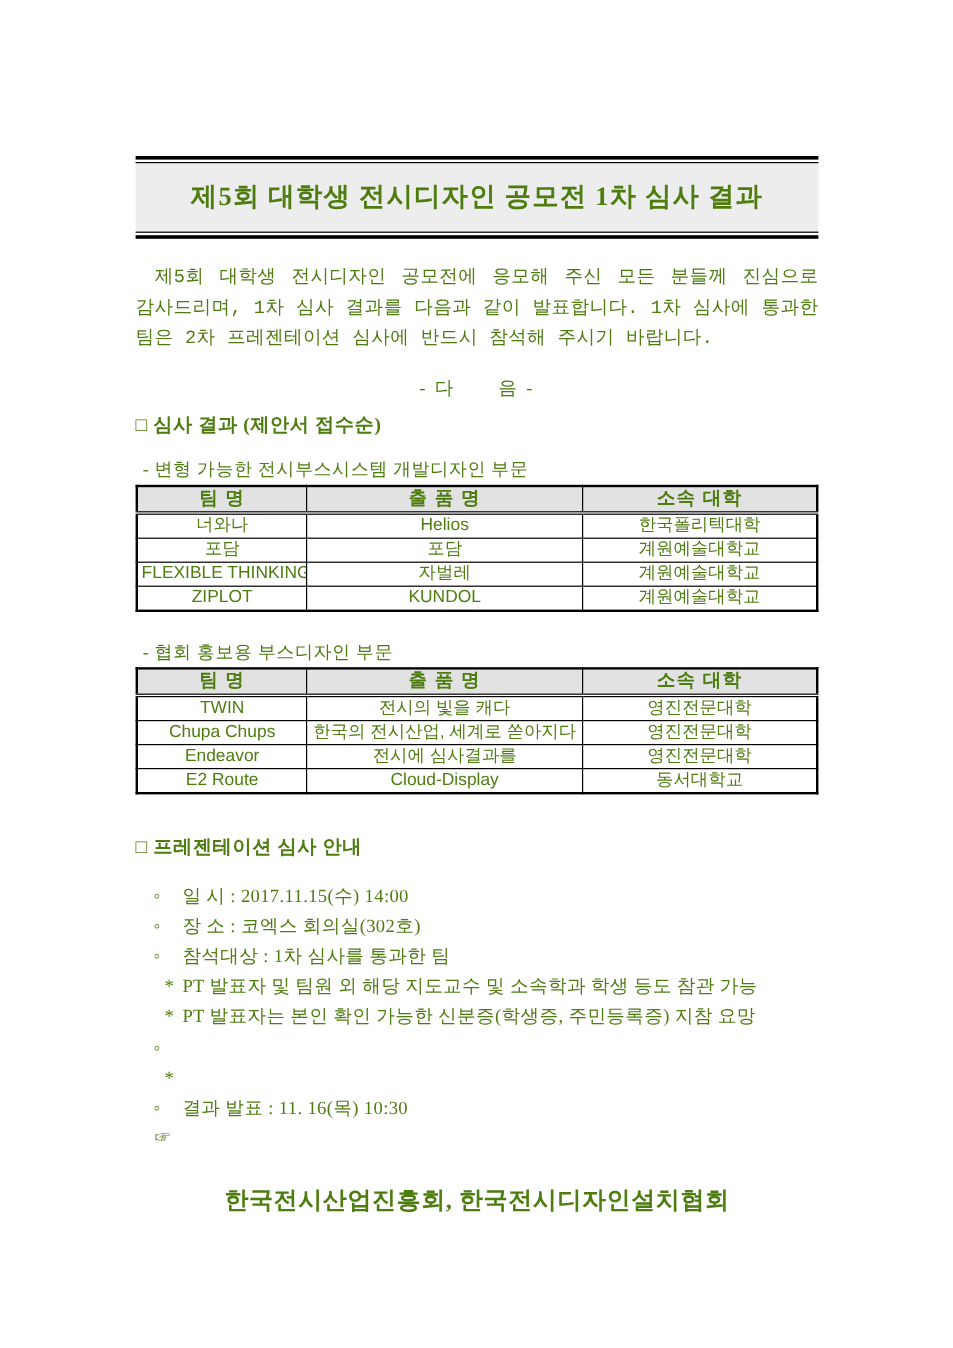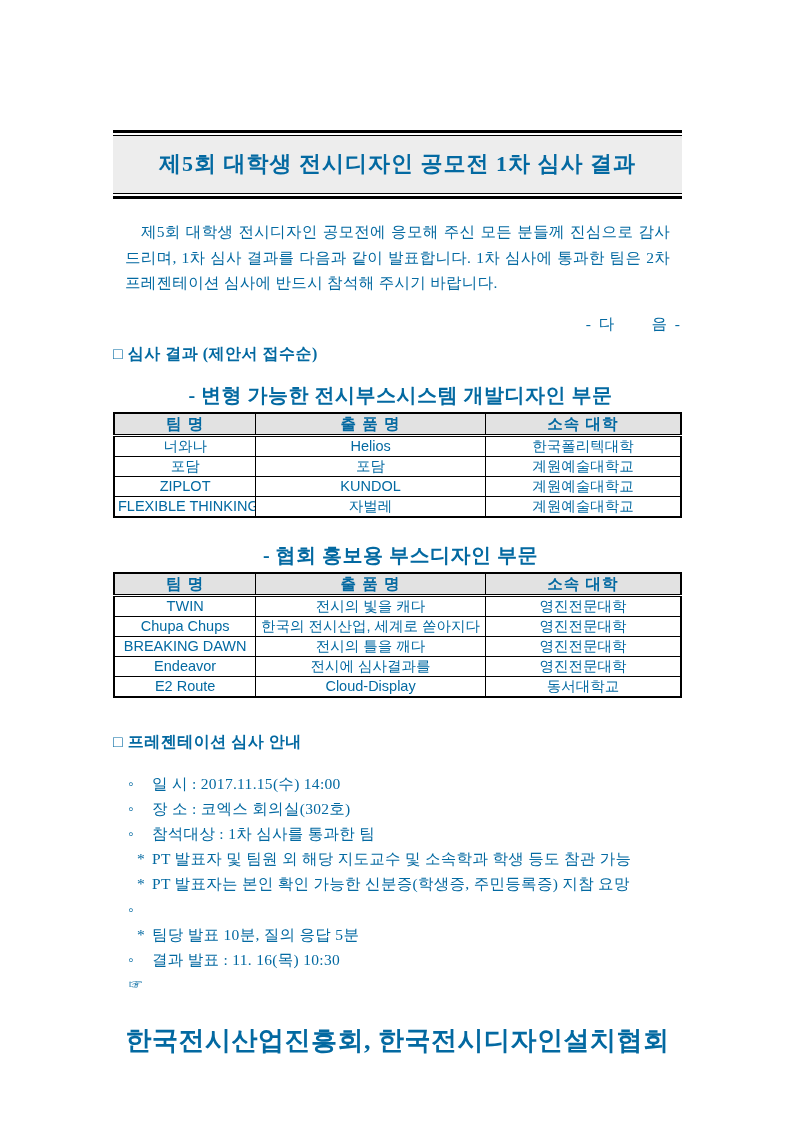--- a/index.html
+++ b/index.html
@@ -10,70 +10,70 @@
   .page {
     position: relative;
     width: 794px;
     height: 1123px;
     margin: 0 auto;
     background: #ffffff;
     box-sizing: border-box;
     padding: 130px 112px 0 113px;
     font-family: "Liberation Serif", "DejaVu Serif", serif;
     font-size: 15.5px;
-    color: #0369a1;
+    color: #4d7c0f;
     overflow: hidden;
   }
   
   .title-box {
     border-top: 3px solid #000;
     border-bottom: 3px solid #000;
     padding: 2px 0;
     margin-bottom: 20px;
   }
   .title-inner {
     border-top: 1.5px solid #000;
     border-bottom: 1.5px solid #000;
     background: #ededed;
     text-align: center;
     padding: 13px 0 14px 0;
     font-size: 22px;
     font-weight: bold;
     letter-spacing: 1px;
   }
   .intro {
-    margin: 12px;
+    margin: 0;
     text-align: justify;
     word-break: break-all;
     line-height: 25.5px;
     text-indent: 16px;
     letter-spacing: 0.3px;
+    font-family: Liberation Mono, monospace;
   }
   .daum {
-    text-align: right;
+    text-align: center;
     white-space: pre;
     margin-top: 15px;
     line-height: 25px;
     letter-spacing: 2px;
   }
   .section-heading {
     font-weight: bold;
     font-size: 16px;
     margin-top: 8px;
     letter-spacing: 0.5px;
   }
   .section-heading.pres {
     margin-top: 34px;
   }
   .subsection-title {
-    font-weight: bold;
-    font-size: 20px;
+    font-weight: normal;
+    font-size: 15px;
     margin: 17px 0 3px 6px;
     letter-spacing: 0.5px;
-    text-align: center;
   }
   .subsection.second .subsection-title {
     margin-top: 24px;
   }
   .results-table {
     width: 100%;
     border-collapse: collapse;
     border: 2px solid #000;
     table-layout: fixed;
     font-family: "Liberation Sans", "DejaVu Sans", sans-serif;
@@ -112,21 +112,21 @@
   .bullet-item .marker {
     flex: none;
     min-width: 24px;
     box-sizing: border-box;
   }
   .bullet-item .marker[data-marker="*"] { padding-left: 9px; }
   .bullet-item .marker[data-marker="☞"] { min-width: 26px; }
   .footer-org {
     text-align: center;
     font-weight: bold;
-    font-size: 26px;
+    font-size: 20px;
     margin-top: 26px;
     letter-spacing: 0.5px;
   }
 </style>
 </head>
 <body>
 
 <div class="page">
 
   <div class="title-box">
@@ -159,27 +159,27 @@
             <td>너와나</td>
             <td>Helios</td>
             <td>한국폴리텍대학</td>
           </tr>
           <tr>
             <td>포담</td>
             <td>포담</td>
             <td>계원예술대학교</td>
           </tr>
           <tr>
+            <td>FLEXIBLE THINKING</td>
+            <td>자벌레</td>
+            <td>계원예술대학교</td>
+          </tr>
+          <tr>
             <td>ZIPLOT</td>
             <td>KUNDOL</td>
-            <td>계원예술대학교</td>
-          </tr>
-          <tr>
-            <td>FLEXIBLE THINKING</td>
-            <td>자벌레</td>
             <td>계원예술대학교</td>
           </tr>
         </tbody>
     </table>
   </div>
 
   <div class="subsection second">
     <div class="subsection-title">- 협회 홍보용 부스디자인 부문</div>
     <table class="results-table">
       <colgroup>
@@ -199,25 +199,20 @@
             <td>TWIN</td>
             <td>전시의 빛을 캐다</td>
             <td>영진전문대학</td>
           </tr>
           <tr>
             <td>Chupa Chups</td>
             <td>한국의 전시산업, 세계로 쏟아지다</td>
             <td>영진전문대학</td>
           </tr>
           <tr>
-            <td>BREAKING DAWN</td>
-            <td>전시의 틀을 깨다</td>
-            <td>영진전문대학</td>
-          </tr>
-          <tr>
             <td>Endeavor</td>
             <td>전시에 심사결과를</td>
             <td>영진전문대학</td>
           </tr>
           <tr>
             <td>E2 Route</td>
             <td>Cloud-Display</td>
             <td>동서대학교</td>
           </tr>
         </tbody>
@@ -245,21 +240,20 @@
       </div>
       <div class="bullet-item">
         <span class="marker" data-marker="*">*</span>
         <span class="item-text">PT 발표자는 본인 확인 가능한 신분증(학생증, 주민등록증) 지참 요망</span>
       </div>
       <div class="bullet-item">
         <span class="marker" data-marker="◦">◦</span>
       </div>
       <div class="bullet-item">
         <span class="marker" data-marker="*">*</span>
-        <span class="item-text">팀당 발표 10분, 질의 응답 5분</span>
       </div>
       <div class="bullet-item">
         <span class="marker" data-marker="◦">◦</span>
         <span class="item-text">결과 발표 : 11. 16(목) 10:30</span>
       </div>
       <div class="bullet-item">
         <span class="marker" data-marker="☞">☞</span>
       </div>
     </div>
 

